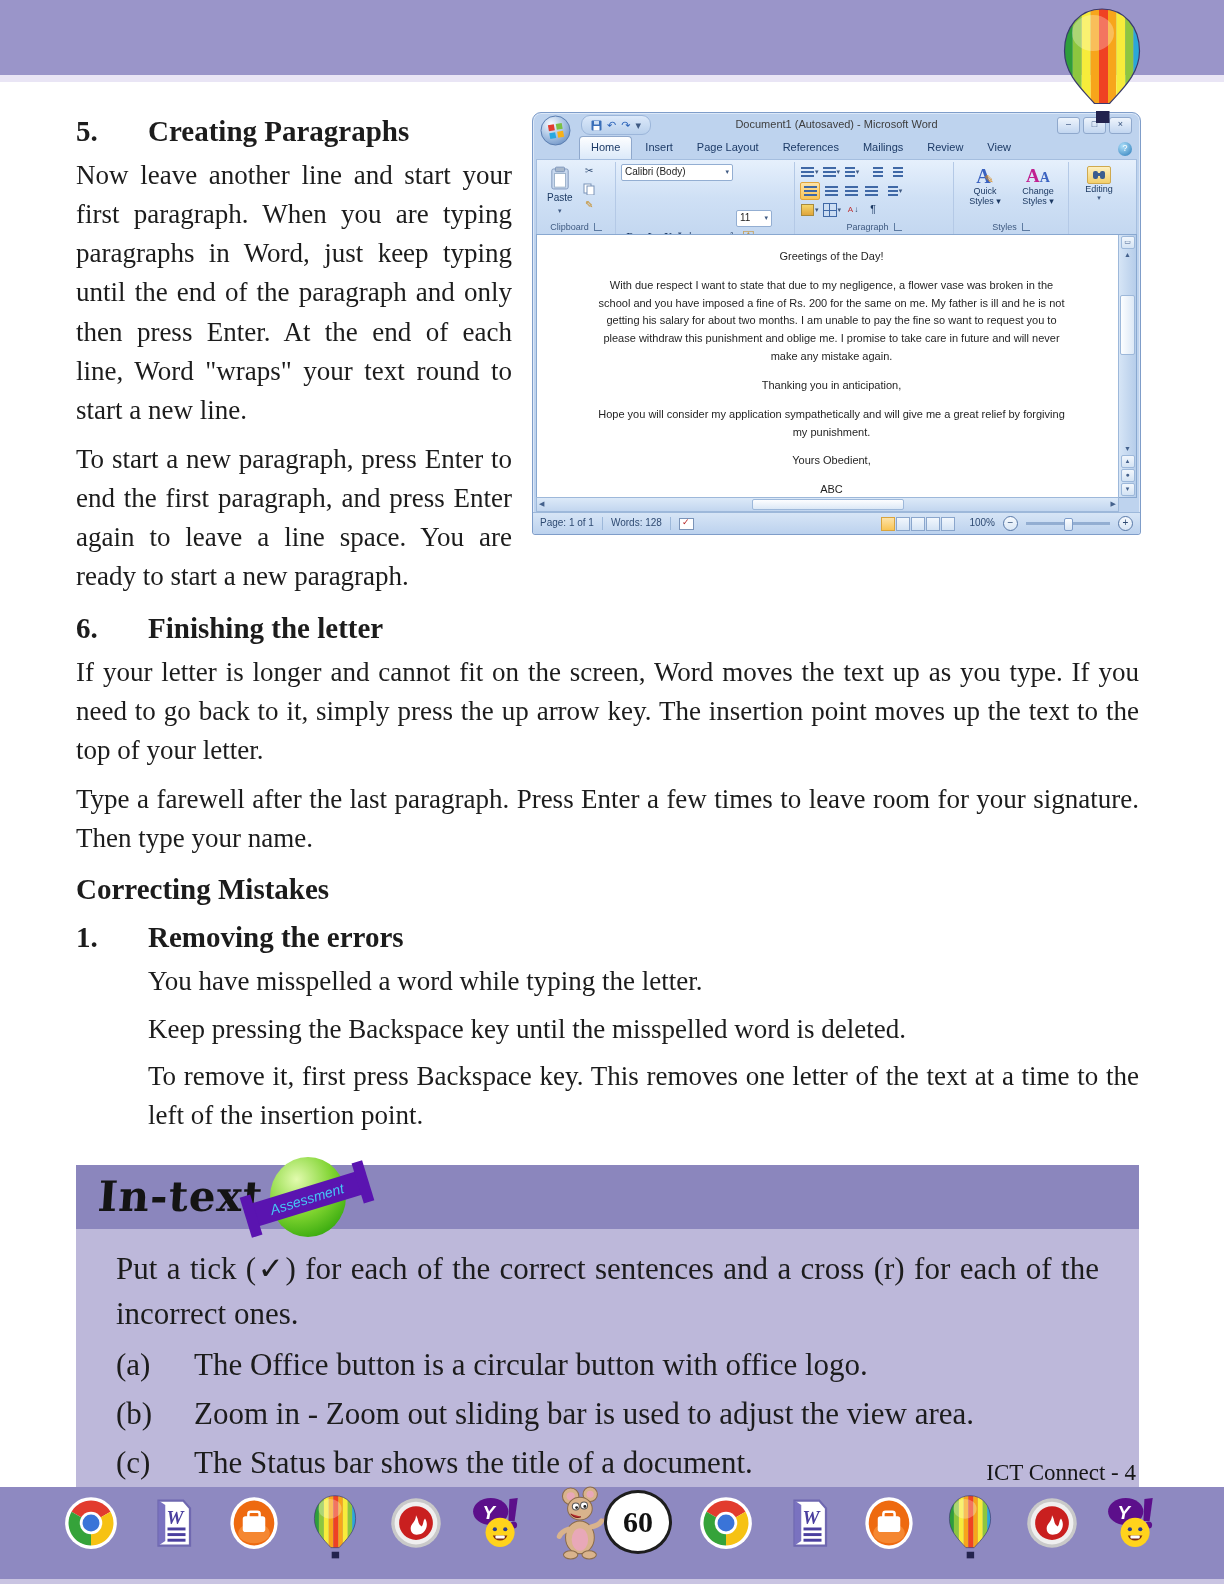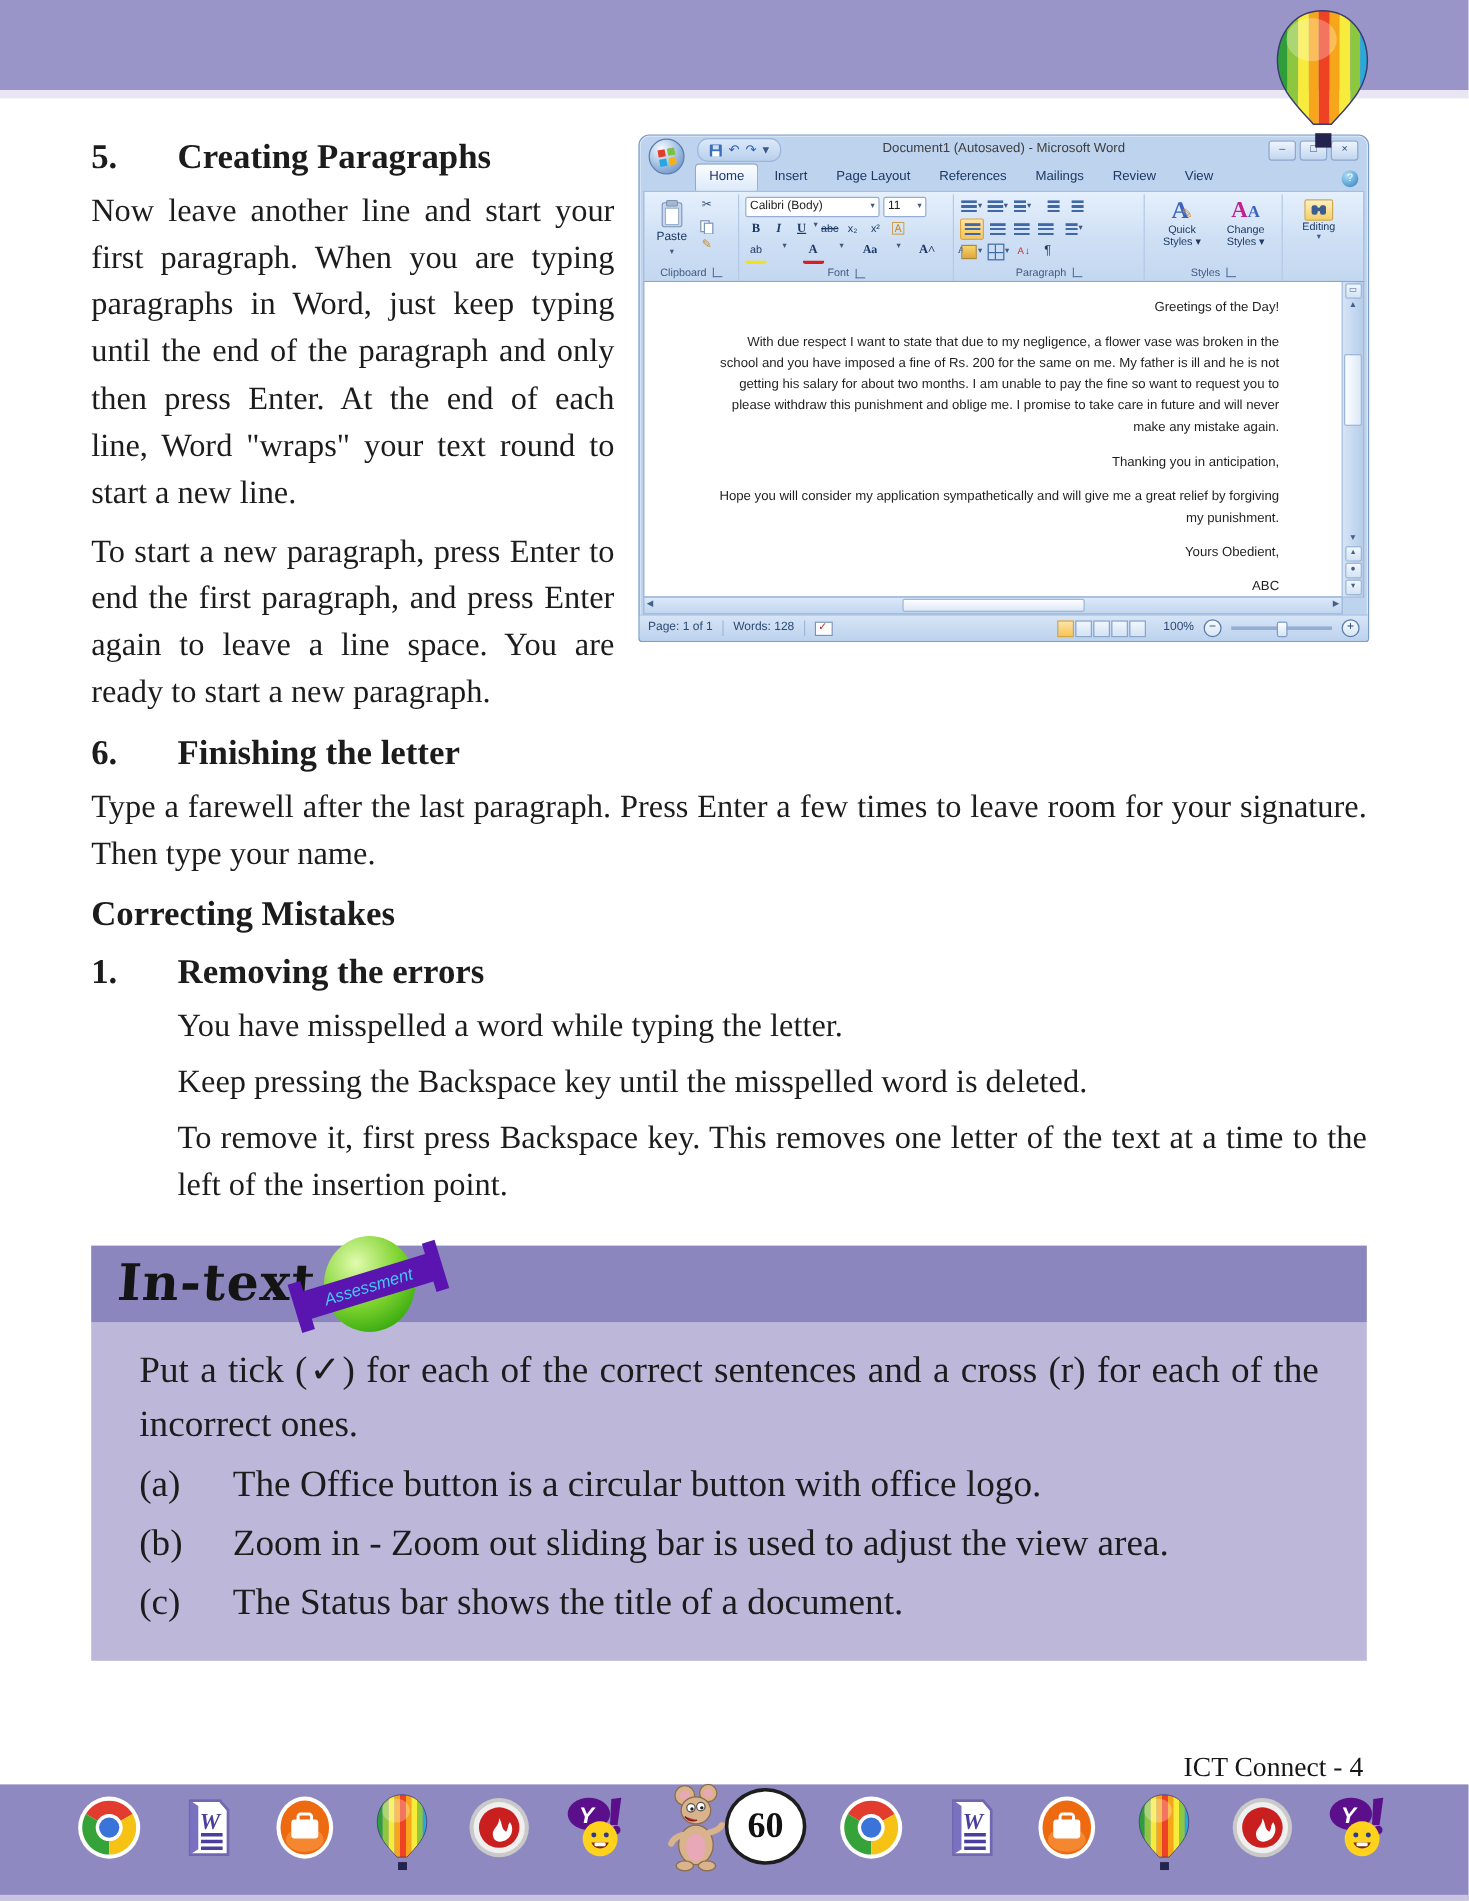--- a/index.html
+++ b/index.html
@@ -73,21 +73,21 @@
   .styles-big{display:flex;gap:8px;align-items:flex-start;padding:2px 4px;}
   .stbtn{display:flex;flex-direction:column;align-items:center;font-size:9px;color:#1d3a63;line-height:1.15;}
   .qs-ic{font-family:"Liberation Serif",serif;font-weight:bold;font-size:20px;color:#3a62c0;line-height:1;}
   .qs-pen{color:#d88a1c;font-size:11px;margin-left:-6px;}
   .cs-a1{font-family:"Liberation Serif",serif;font-weight:bold;font-size:19px;color:#c02090;line-height:1;}
   .cs-a2{font-family:"Liberation Serif",serif;font-weight:bold;font-size:14px;color:#3a62c0;}
   .ed-ic{width:22px;height:16px;background:linear-gradient(#fdf0c0,#f3cf6a);border:1px solid #cfa94e;
          border-radius:2px;display:flex;align-items:center;justify-content:center;}
   .ww-docwrap{position:absolute;left:3px;right:3px;top:121px;bottom:36px;background:#fff;
               border:1px solid #89a8d0;display:flex;overflow:hidden;}
-  .ww-doc{flex:1;padding:13px 52px 0 24px;font-size:11px;line-height:1.62;color:#1f1f1f;text-align:right;margin-left:36px;}
+  .ww-doc{flex:1;padding:13px 52px 0 24px;font-size:11px;line-height:1.62;color:#1f1f1f;text-align:center;margin-left:36px;}
   .ww-doc p{margin:0 0 11px;}
   .ww-vscroll{width:17px;background:linear-gradient(to right,#d6e5f6,#b6cdea);border-left:1px solid #9db8da;
               display:flex;flex-direction:column;align-items:center;font-size:7px;color:#44618c;gap:1px;padding:1px 0;}
   .vthumb{width:13px;height:58px;background:linear-gradient(to right,#fdfeff,#dce8f6);
           border:1px solid #9db8da;border-radius:2px;margin-top:34px;}
   .vsp{flex:1;}
   .sq{width:12px;height:11px;border:1px solid #9db8da;border-radius:2px;background:linear-gradient(#f2f7fd,#d4e3f4);
       display:flex;align-items:center;justify-content:center;}
   .ww-hscroll{position:absolute;left:3px;right:21px;bottom:22px;height:13px;display:flex;align-items:center;
               background:linear-gradient(#dce9f8,#c2d6ef);border:1px solid #9db8da;font-size:7px;color:#44618c;}
@@ -311,21 +311,21 @@
                 <span class="dlg"></span>
               </div>
           </div>
 
           <div class="rgroup" style="width:168px;">
             <div style="display:flex;gap:3px;">
               <span class="combo" style="width:104px;">
                 <span style="flex:1;">Calibri (Body)</span>
                   <span class="caret">▾</span>
               </span>
-              <span class="combo" style="width:28px;">
+              <span class="combo" style="width:28px;margin-top:46px;">
                 <span style="flex:1;">11</span>
                   <span class="caret">▾</span>
               </span>
             </div>
             <div style="display:flex;gap:1px;margin-top:2px;">
               <span class="btn14 serifB">B</span>
               <span class="btn14 serifI">I</span>
               <span class="btn14 serifB u">U</span>
               <span class="caret">▾</span>
               <span class="btn14 strike">abc</span>
@@ -495,20 +495,21 @@
       <span class="hnum">5.</span>
       <span>Creating Paragraphs</span>
     </div>
     <p class="para">Now leave another line and start your first paragraph. When you are typing paragraphs in Word, just keep typing until the end of the paragraph and only then press Enter. At the end of each line, Word "wraps" your text round to start a new line.</p>
     <p class="para">To start a new paragraph, press Enter to end the first paragraph, and press Enter again to leave a line space. You are ready to start a new paragraph.</p>
 
     <div class="hrow">
       <span class="hnum">6.</span>
       <span>Finishing the letter</span>
     </div>
+    <p class="para">If your letter is longer and cannot fit on the screen, Word moves the text up as you type. If you need to go back to it, simply press the up arrow key. The insertion point moves up the text to the top of your letter.</p>
     <p class="para">Type a farewell after the last paragraph. Press Enter a few times to leave room for your signature. Then type your name.</p>
 
     <div class="plain-h">Correcting Mistakes</div>
     <div class="hrow">
       <span class="hnum">1.</span>
       <span>Removing the errors</span>
     </div>
     <div class="sub-items">
       <p class="para">You have misspelled a word while typing the letter.</p>
       <p class="para">Keep pressing the Backspace key until the misspelled word is deleted.</p>

